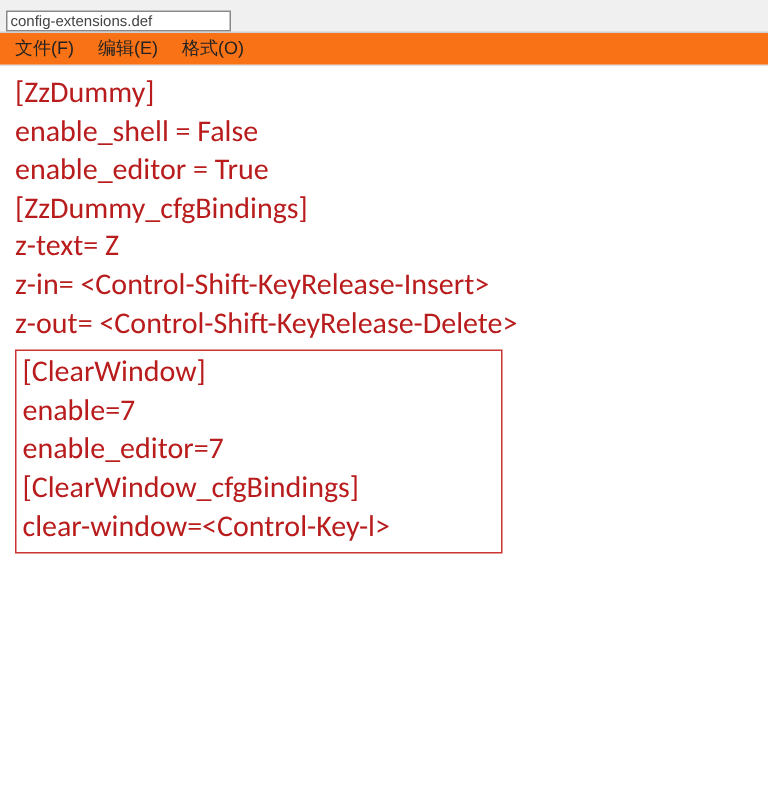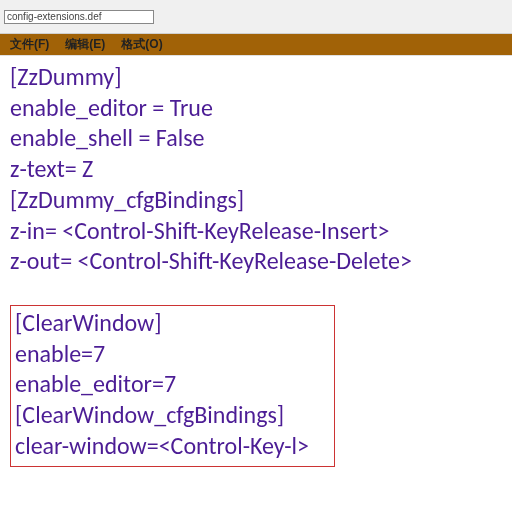--- a/index.html
+++ b/index.html
@@ -4,65 +4,64 @@
   <style>
     * { margin: 0; padding: 0; box-sizing: border-box; }
     body {
       font-family: "Microsoft YaHei", "SimSun", sans-serif;
       background: #fff;
       width: 512px;
       height: 532px;
       overflow: hidden;
     }
     .titlebar {
-      height: 34px;
+      height: 22px;
       background: #f0f0f0;
       border-bottom: 1px solid #d0d0d0;
       display: flex;
-      align-items: center;
+      align-items: flex-end;
       padding: 0 4px;
     }
     .titlebar-box {
       border: 1px solid #888;
       background: #fff;
       height: 14px;
       width: 150px;
       font-size: 10px;
       padding: 0 2px;
       display: flex;
       align-items: center;
       overflow: hidden;
       color: #444;
     }
     .menubar {
       height: 22px;
-      background: #a16207;
+      background: #f97316;
       display: flex;
       align-items: center;
       padding: 0 2px;
       font-size: 12px;
       color: #222;
       border-bottom: 1px solid #e0e0e0;
-      font-weight: bold;
     }
     .menu-item {
       padding: 2px 8px;
       cursor: default;
     }
     .content {
       padding: 6px 10px 10px 10px;
       font-family: "Calibri", "Arial", sans-serif;
-      font-size: 24px;
+      font-size: 20px;
       line-height: 1.28;
-      color: #4c1d95;
+      color: #b91c1c;
     }
     .content .line { white-space: pre; }
     .redbox {
       border: 1px solid #cc3333;
-      margin-top: 28px;
+      margin-top: 4px;
       padding: 2px 6px 4px 4px;
       width: 325px;
     }
   </style>
 </head>
 <body>
 
 <div class="titlebar">
   <div class="titlebar-box">
     <span>config-extensions.def</span>
@@ -70,24 +69,24 @@
 </div>
 
 <div class="menubar">
   <div class="menu-item">文件(F)</div>
   <div class="menu-item">编辑(E)</div>
   <div class="menu-item">格式(O)</div>
 </div>
 
 <div class="content">
   <div class="line">[ZzDummy]</div>
+  <div class="line">enable_shell = False</div>
   <div class="line">enable_editor = True</div>
-  <div class="line">enable_shell = False</div>
+  <div class="line">[ZzDummy_cfgBindings]</div>
   <div class="line">z-text= Z</div>
-  <div class="line">[ZzDummy_cfgBindings]</div>
   <div class="line">z-in= &lt;Control-Shift-KeyRelease-Insert&gt;</div>
   <div class="line">z-out= &lt;Control-Shift-KeyRelease-Delete&gt;</div>
 
   <div class="redbox">
     <div class="line">[ClearWindow]</div>
     <div class="line">enable=7</div>
     <div class="line">enable_editor=7</div>
     <div class="line">[ClearWindow_cfgBindings]</div>
     <div class="line">clear-window=&lt;Control-Key-l&gt;</div>
   </div>

